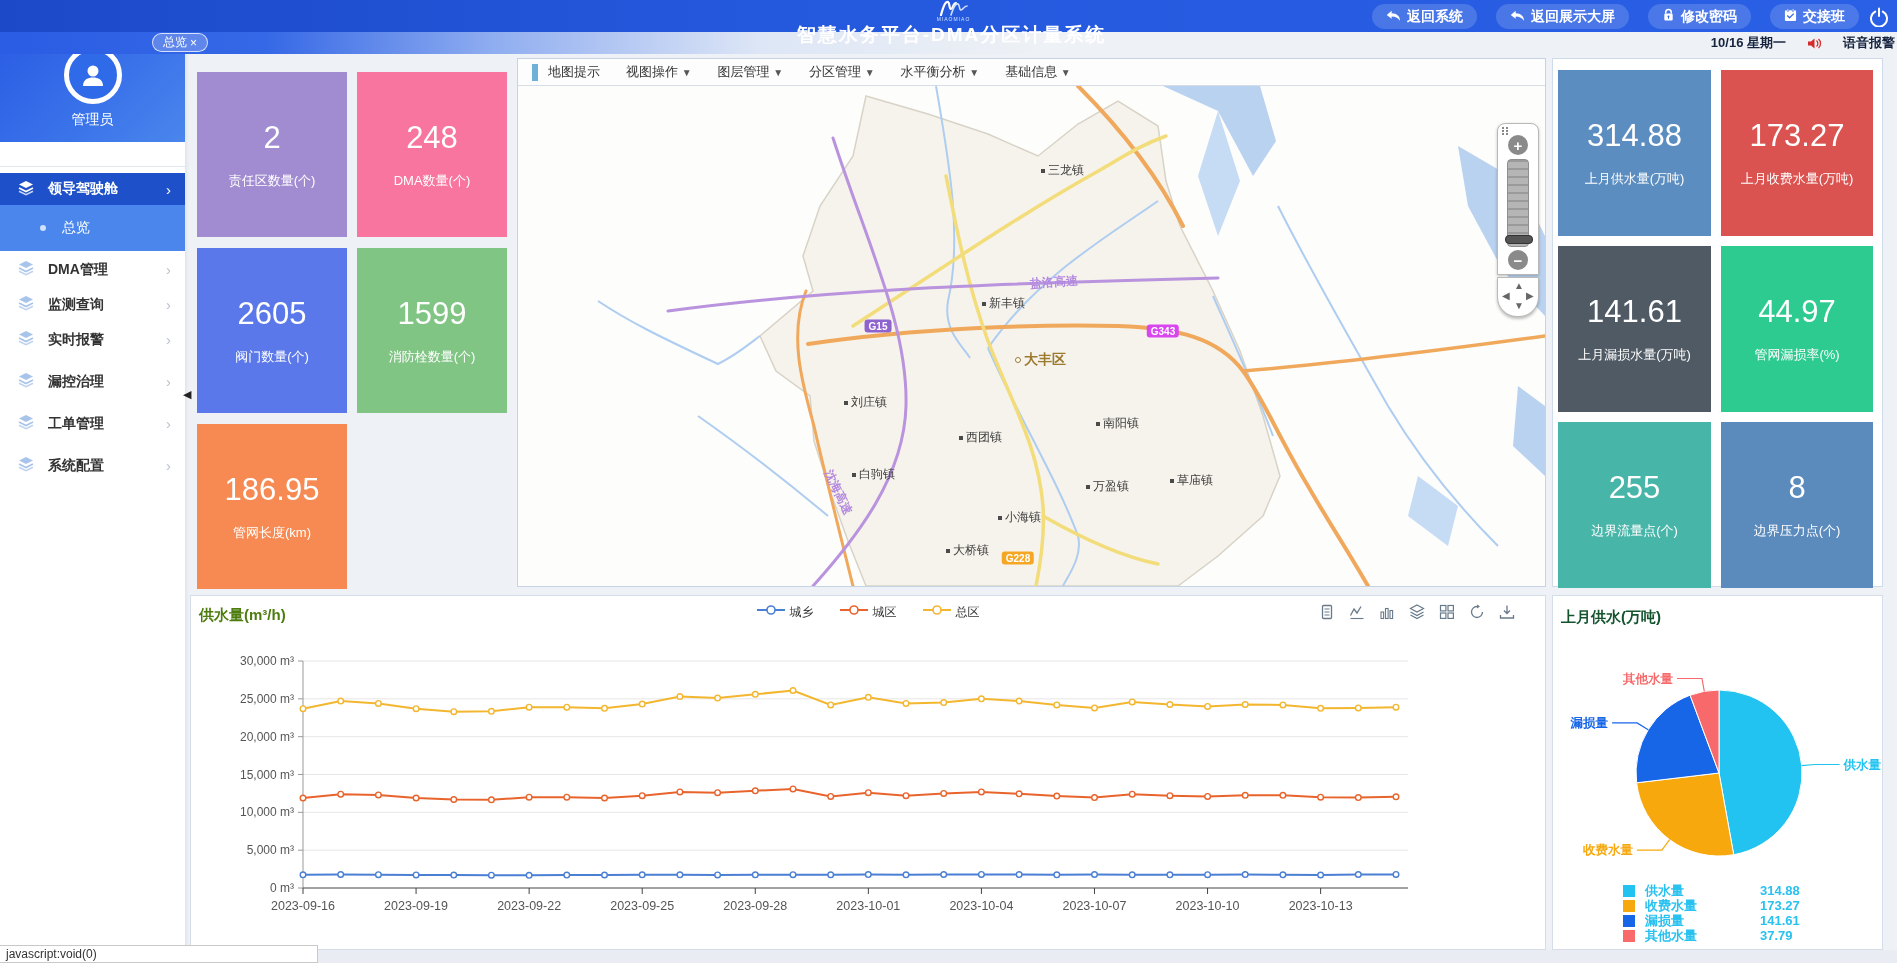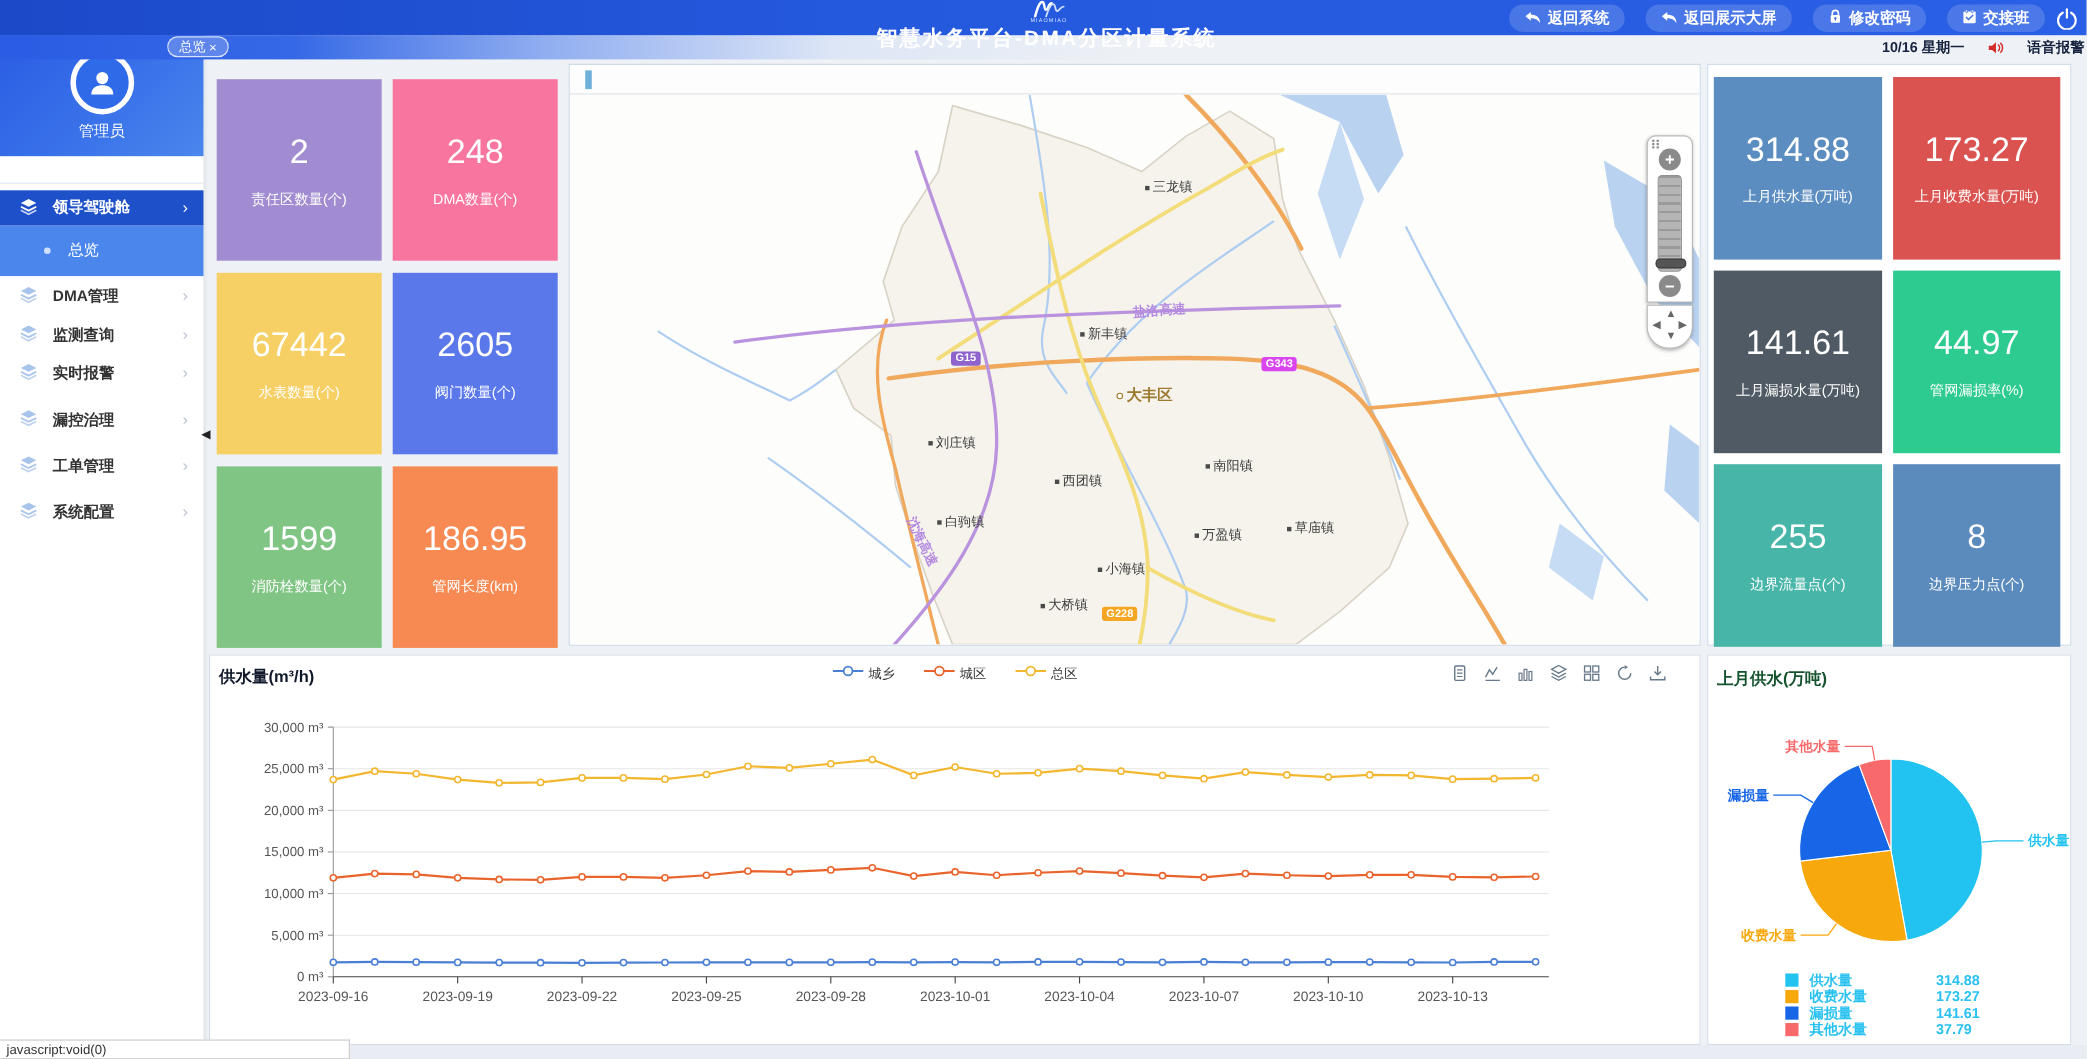--- a/index.html
+++ b/index.html
@@ -91,21 +91,21 @@
     background:repeating-linear-gradient(180deg,#9a9a9a 0 2px,#b5b5b5 2px 8px); border:1px solid #8f8f8f; position:relative;}
   .zthumb { position:absolute; left:-3px; bottom:2px; width:28px; height:9px; background:#555;
     border-radius:4px; border:1px solid #333; cursor:pointer; }
   .pan-pad { margin-top:2px; width:42px; height:40px; background:#fff; border:1px solid #b9b9b9;
     border-radius:0 0 20px 20px; position:relative; box-shadow:0 2px 3px rgba(0,0,0,.25); }
   .pan-pad span { position:absolute; font-size:10px; color:#666; cursor:pointer; }
 
   
   .chart-panel { position:absolute; left:190px; top:595px; width:1356px; height:355px;
     background:#fff; border:1px solid #d5dde8; }
-  .chart-title { position:absolute; left:8px; top:10px; font-size:15px; font-weight:bold; color:#0f172a; }
+  .chart-title { position:absolute; left:8px; top:10px; font-size:15px; font-weight:bold; color:#4d7c0f; }
   .line-legend { position:absolute; left:0; top:8px; width:100%; display:flex; justify-content:center; gap:26px; }
   .lg-item { display:flex; align-items:flex-start; gap:5px; font-size:12px; color:#333; cursor:pointer; }
   .toolbox { position:absolute; right:30px; top:8px; display:flex; gap:14px; }
   .toolbox .tbi { cursor:pointer; }
 
   
   .pie-panel { position:absolute; left:1552px; top:595px; width:331px; height:355px;
     background:#fff; border:1px solid #d5dde8; }
   .pie-title { position:absolute; left:8px; top:12px; font-size:15px; font-weight:bold; color:#14532d; }
   .pie-legend { position:absolute; left:70px; top:287px; }
@@ -277,41 +277,45 @@
 
   <div class="cards-left" id="cards-left">
       <div class="stat-card" style="background: rgb(161, 140, 209);">
         <div class="num">2</div>
         <div class="lbl">责任区数量(个)</div>
       </div>
       <div class="stat-card" style="background: rgb(248, 117, 159);">
         <div class="num">248</div>
         <div class="lbl">DMA数量(个)</div>
       </div>
-      <div class="stat-card" style="background: rgb(246, 207, 101);">
-        <div class="num">67442</div>
-        <div class="lbl">水表数量(个)</div>
-      </div>
       <div class="stat-card" style="background: rgb(90, 120, 234);">
         <div class="num">2605</div>
         <div class="lbl">阀门数量(个)</div>
       </div>
       <div class="stat-card" style="background: rgb(128, 197, 132);">
         <div class="num">1599</div>
         <div class="lbl">消防栓数量(个)</div>
       </div>
       <div class="stat-card" style="background: rgb(247, 138, 82);">
         <div class="num">186.95</div>
         <div class="lbl">管网长度(km)</div>
       </div>
     </div>
 
   <div class="map-panel">
     <div class="map-toolbar">
       <div class="tb-accent"></div>
+      <div id="map-tools" style="display:flex;align-items:center;">
+          <span class="map-tool-item">地图提示</span>
+          <span class="map-tool-item">视图操作 <span class="caret">▼</span></span>
+          <span class="map-tool-item">图层管理 <span class="caret">▼</span></span>
+          <span class="map-tool-item">分区管理 <span class="caret">▼</span></span>
+          <span class="map-tool-item">水平衡分析 <span class="caret">▼</span></span>
+          <span class="map-tool-item">基础信息 <span class="caret">▼</span></span>
+        </div>
     </div>
     <div class="map-canvas" id="map-canvas">
       <svg width="1027" height="500" viewBox="0 0 1027 500">
 
         <path d="M348,10 L410,28 L470,48 L520,70 L560,38 L600,15 L640,40 L648,95 L662,140 L695,205 L722,265 L745,330 L762,390 L745,430 L700,470 L660,500 L348,500 L330,455 L312,405 L296,355 L292,310 L258,285 L242,250 L295,205 L285,170 L302,120 L335,70 Z" fill="#f6f3ec" stroke="#d8d3c6" stroke-width="1.5"></path>
 
         <path d="M645,0 L700,25 L735,90 L758,55 L742,0 Z" fill="#b9d2f0"></path>
         <path d="M700,25 L722,95 L700,150 L680,90 Z" fill="#c6dbf4"></path>
         <path d="M940,60 L1000,95 L1027,150 L1027,230 L985,185 L950,120 Z" fill="#b9d2f0"></path>
         <path d="M1000,300 L1027,320 L1027,390 L995,360 Z" fill="#b9d2f0"></path>

